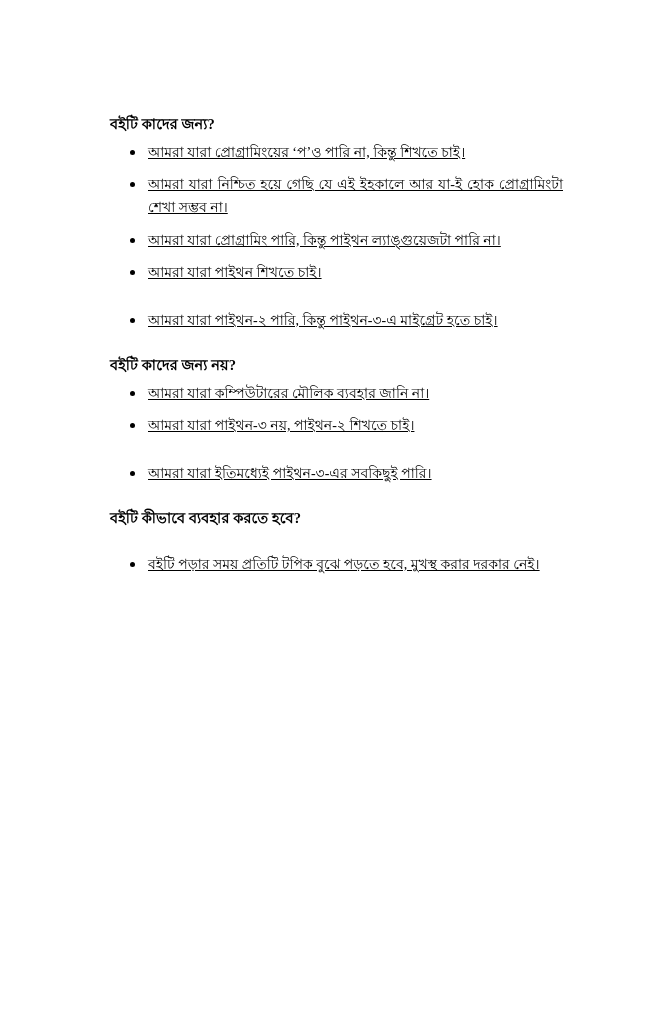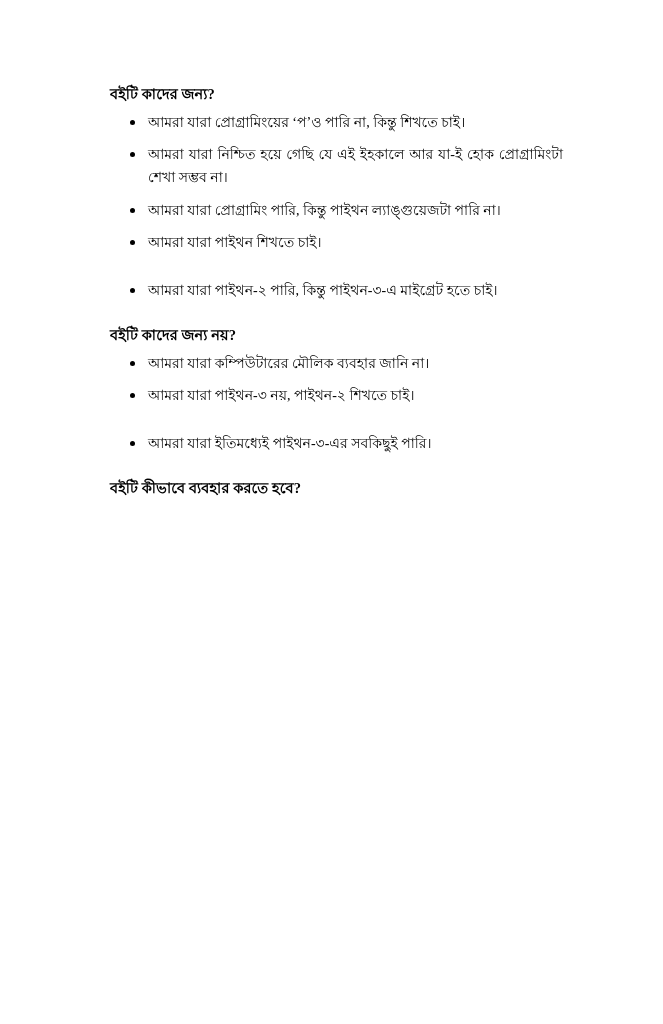--- a/index.html
+++ b/index.html
@@ -12,21 +12,21 @@
     background: #ffffff;
     font-family: "Liberation Serif", "DejaVu Serif", serif;
     color: #000000;
     overflow: hidden;
   }
   .page {
     position: relative;
     width: 663px;
     height: 1024px;
     box-sizing: border-box;
-    padding: 84px 100px 0 110px;
+    padding: 114px 100px 0 110px;
   }
   .section {
     margin-bottom: 6px;
   }
   .section-heading {
     font-weight: bold;
     font-size: 14.5px;
     line-height: 1.5;
     margin: 0 0 6px 0;
     letter-spacing: 0.1px;
@@ -40,20 +40,21 @@
     padding: 0;
   }
   ul.bullet-list > li {
     position: relative;
     padding-left: 38px;
     margin-bottom: 10px;
     font-size: 14px;
     line-height: 1.62;
     text-align: justify;
     text-justify: inter-word;
+    text-decoration: underline;
   }
   ul.bullet-list > li:last-child {
     margin-bottom: 0;
     margin-top: 25px;
   }
   ul.bullet-list > li .bullet-dot {
     position: absolute;
     left: 20px;
     top: 8px;
     width: 5px;
@@ -115,16 +116,20 @@
       <li>
         <span class="bullet-dot"></span>
         <span class="list-text">আমরা যারা ইতিমধ্যেই পাইথন-৩-এর সবকিছুই পারি।</span>
       </li>
     </ul>
   </div>
 
   <div class="section section-usage">
     <h2 class="section-heading">বইটি কীভাবে ব্যবহার করতে হবে?</h2>
     <ul class="bullet-list">
+      <li>
+        <span class="bullet-dot"></span>
+        <span class="list-text">বইটি পড়ার সময় প্রতিটি টপিক বুঝে পড়তে হবে, মুখস্থ করার দরকার নেই।</span>
+      </li>
     </ul>
   </div>
 
 </div>
 
 </body></html>

